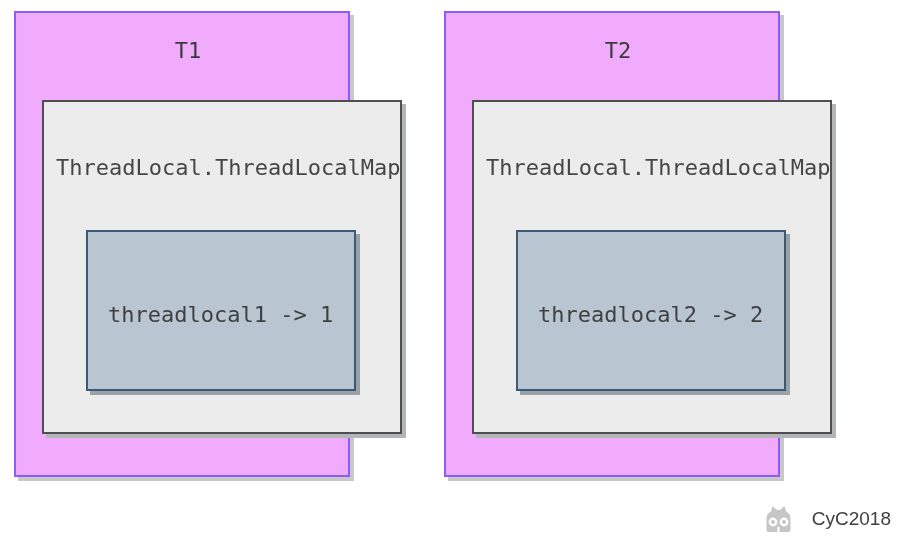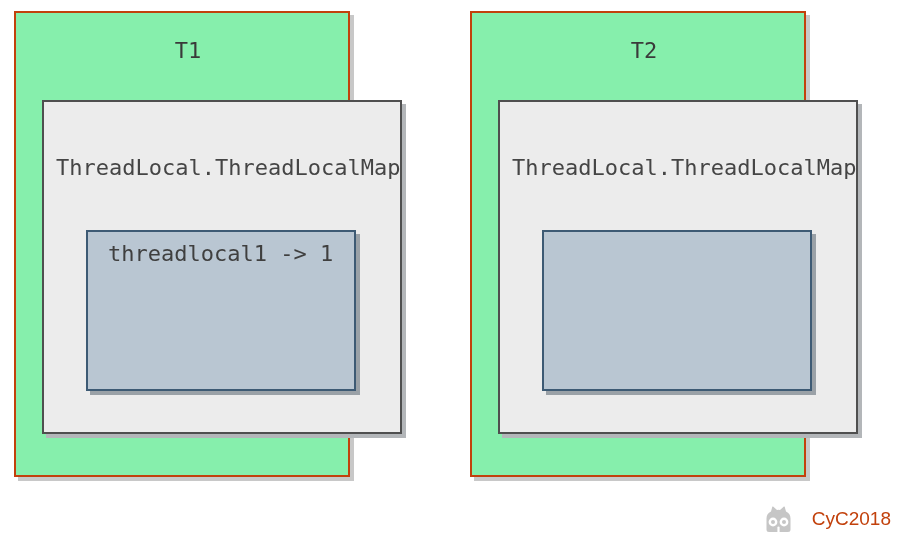--- a/index.html
+++ b/index.html
@@ -10,26 +10,26 @@
     background: #ffffff;
     overflow: hidden;
     font-family: "DejaVu Sans Mono", monospace;
   }
   .thread-box {
     position: absolute;
     top: 11px;
     width: 336px;
     height: 466px;
     box-sizing: border-box;
-    background: #86efac;
-    border: 2px solid #c2410c;
+    background: #f0abfc;
+    border: 2px solid #8b5cf6;
     box-shadow: 4px 4px 0 0 #c8c8c8;
   }
   .thread-box.t1 { left: 14px; }
-  .thread-box.t2 { left: 470px; }
+  .thread-box.t2 { left: 444px; }
   .thread-title {
     position: absolute;
     top: 25px;
     left: 0;
     width: 100%;
     box-sizing: border-box;
     padding-left: 12px;
     text-align: center;
     font-size: 22px;
     line-height: 26px;
@@ -64,37 +64,38 @@
     position: absolute;
     left: 42px;
     top: 128px;
     width: 270px;
     height: 161px;
     box-sizing: border-box;
     background: #b9c6d2;
     border: 2px solid #3d5a74;
     box-shadow: 4px 4px 0 0 #9aa1a7;
     display: flex;
-    flex-direction: row;
+    flex-direction: column;
+    justify-content: center;
     padding: 8px 0 0 20px;
     font-size: 22px;
     line-height: 28px;
     color: #3f3f3f;
     white-space: nowrap;
   }
   .watermark {
     position: absolute;
     right: 13px;
     bottom: 4px;
     display: flex;
     align-items: center;
     gap: 17px;
     font-family: "Liberation Sans", sans-serif;
     font-size: 19px;
-    color: #c2410c;
+    color: #404040;
     user-select: none;
   }
   .watermark svg { display: block; }
 </style>
 </head>
 <body>
 
 <div class="canvas">
 
   <div class="thread-box t1">
@@ -105,20 +106,21 @@
         <div>threadlocal1 -&gt; 1</div>
       </div>
     </div>
   </div>
 
   <div class="thread-box t2">
     <div class="thread-title">T2</div>
     <div class="map-box">
       <div class="map-label">ThreadLocal.ThreadLocalMap</div>
       <div class="entry-box">
+        <div>threadlocal2 -&gt; 2</div>
       </div>
     </div>
   </div>
 
   <div class="watermark">
     <span>
       <svg width="33" height="28" viewBox="0 0 33 28" xmlns="http://www.w3.org/2000/svg">
         <path fill="#c6c6c6" d="M7 27 Q4.5 27 4.5 24.5 L4.5 13.5 Q4.5 8.5 9 6.5 L10.3 1.8 Q10.5 1.1 11.1 1.6 L15 4.9 Q16.5 4.7 18 4.9 L21.9 1.6 Q22.5 1.1 22.7 1.8 L24 6.5 Q28.5 8.5 28.5 13.5 L28.5 24.5 Q28.5 27 26 27 Z"></path>
         <circle cx="11" cy="17" r="4.4" fill="#ffffff"></circle>
         <circle cx="22" cy="17" r="4.4" fill="#ffffff"></circle>

